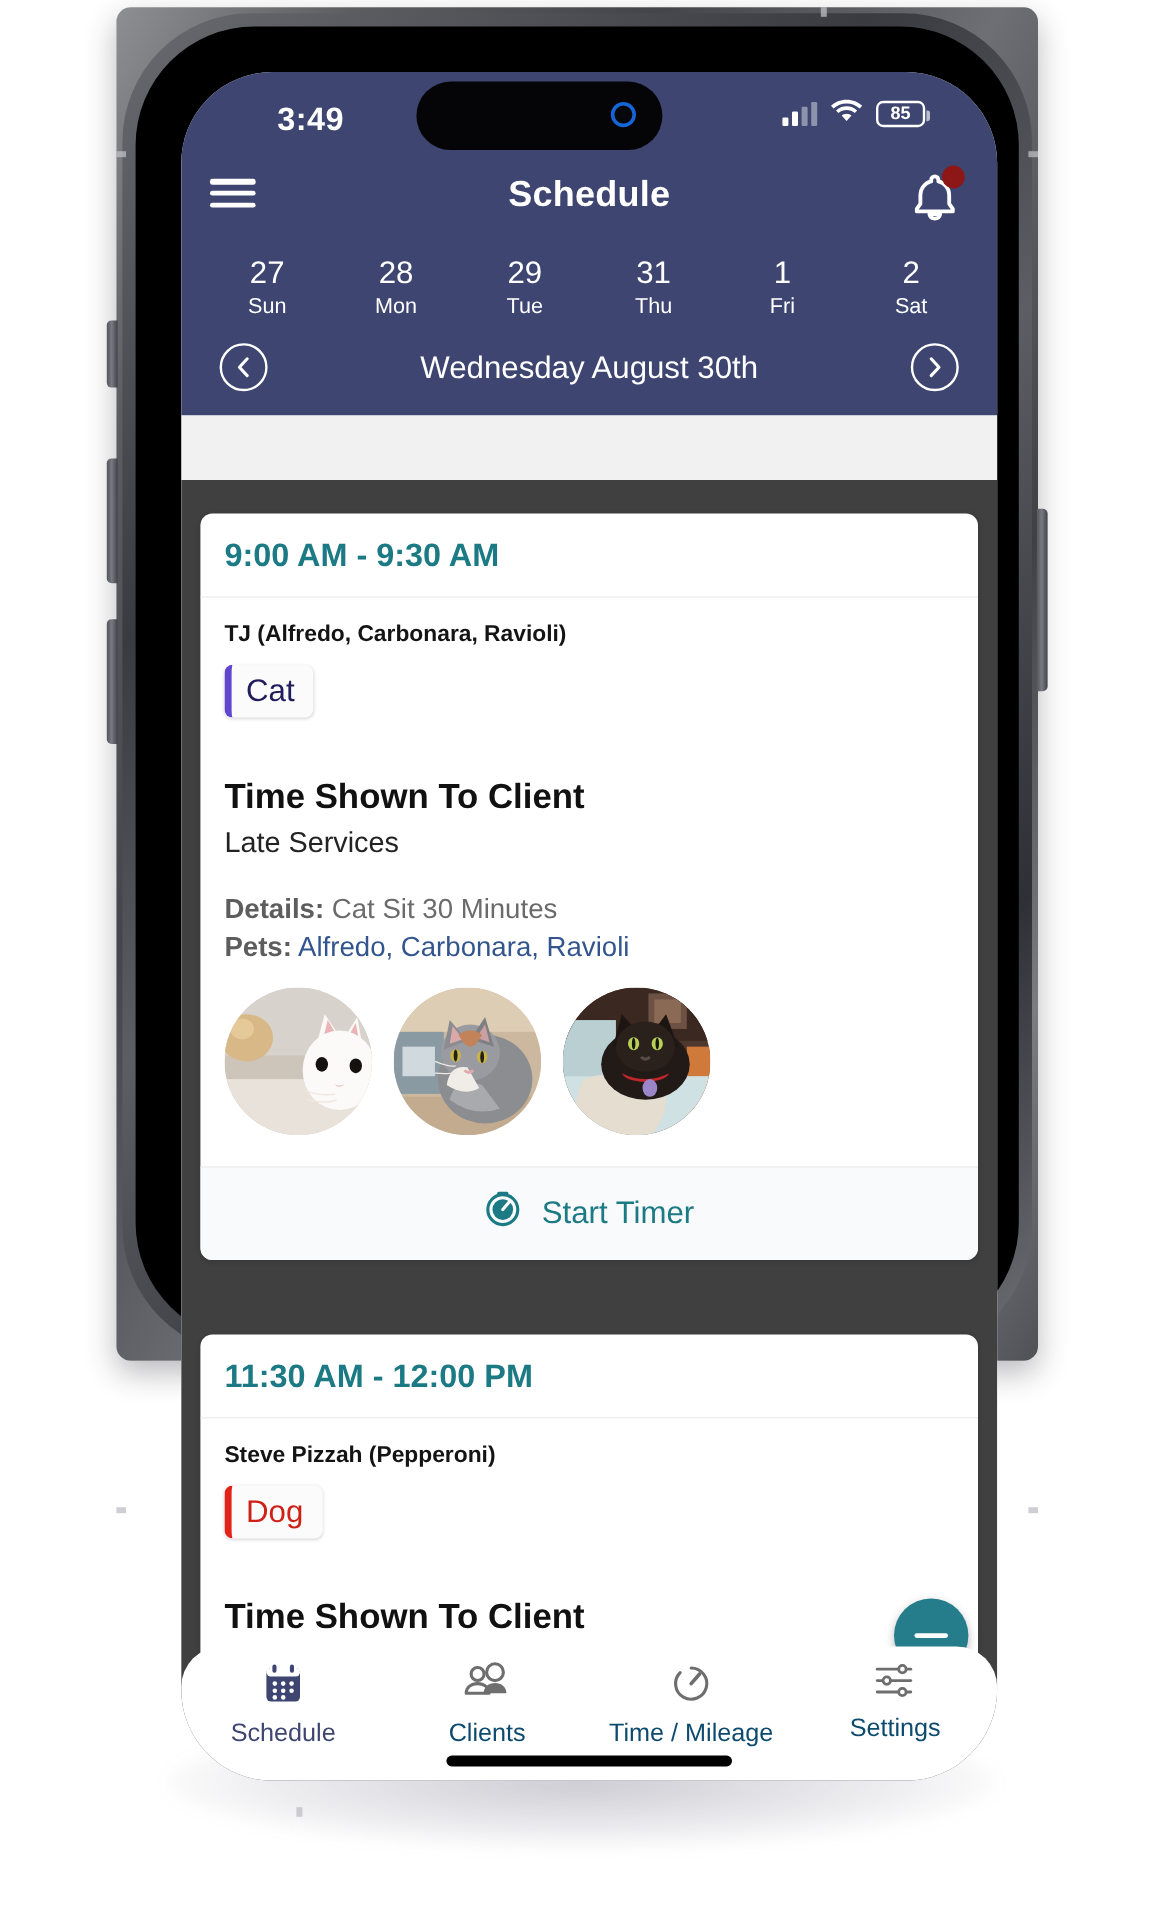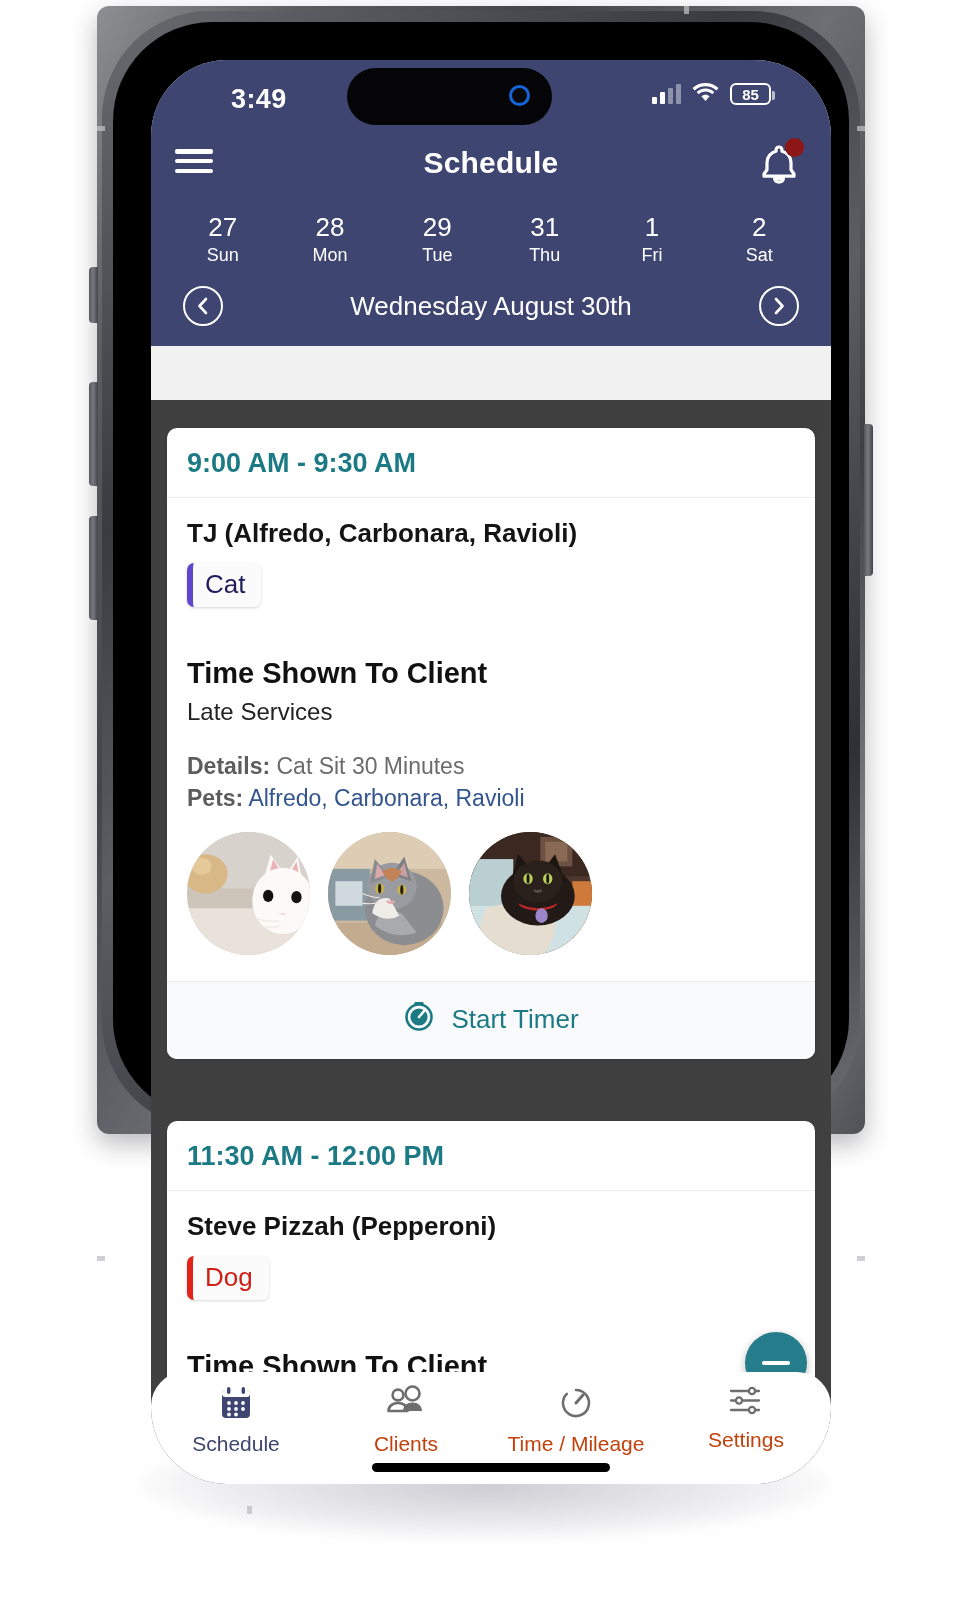--- a/index.html
+++ b/index.html
@@ -273,21 +273,21 @@
   }
   .card-time {
     padding: 20px 20px 18px 20px;
     border-bottom: 1px solid #ececec;
     color: #1b7a84;
     font-size: 27px;
     font-weight: bold;
   }
   .card-main { padding: 20px 20px 4px 20px; }
   .client-name {
-    font-size: 26px;
+    font-size: 19px;
     font-weight: bold;
     color: #141414;
     margin: 0 0 14px 0;
   }
   .badge {
     display: inline-block;
     background: #fbfbfb;
     border-radius: 7px;
     box-shadow: 0 1px 3px rgba(0,0,0,0.16);
     padding: 6px 16px 7px 12px;
@@ -375,21 +375,21 @@
     border-radius: 34px 34px 0 0;
   }
   .tab {
     flex: 1;
     display: flex;
     flex-direction: column;
     align-items: center;
     justify-content: flex-start;
     padding-top: 12px;
     gap: 6px;
-    color: #c2410c;
+    color: #0c4a6e;
   }
   .tab .tlabel { font-size: 21px; }
   .tab.active { color: #3d4570; }
   .home-ind {
     position: absolute;
     left: 50%;
     transform: translateX(-50%);
     bottom: 12px;
     width: 238px;
     height: 9px;

